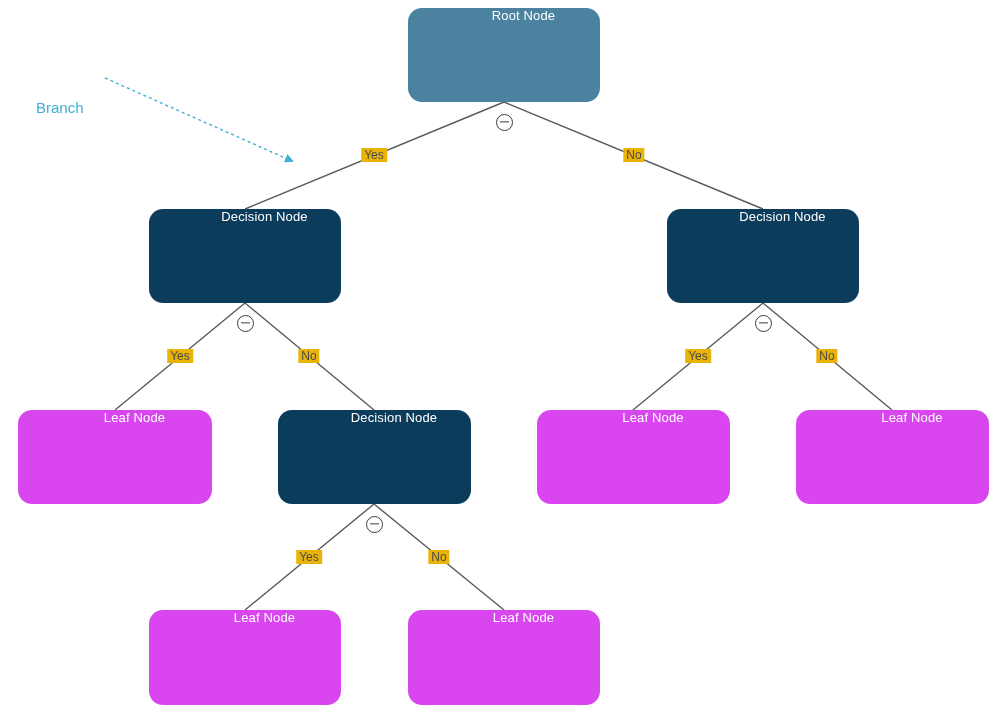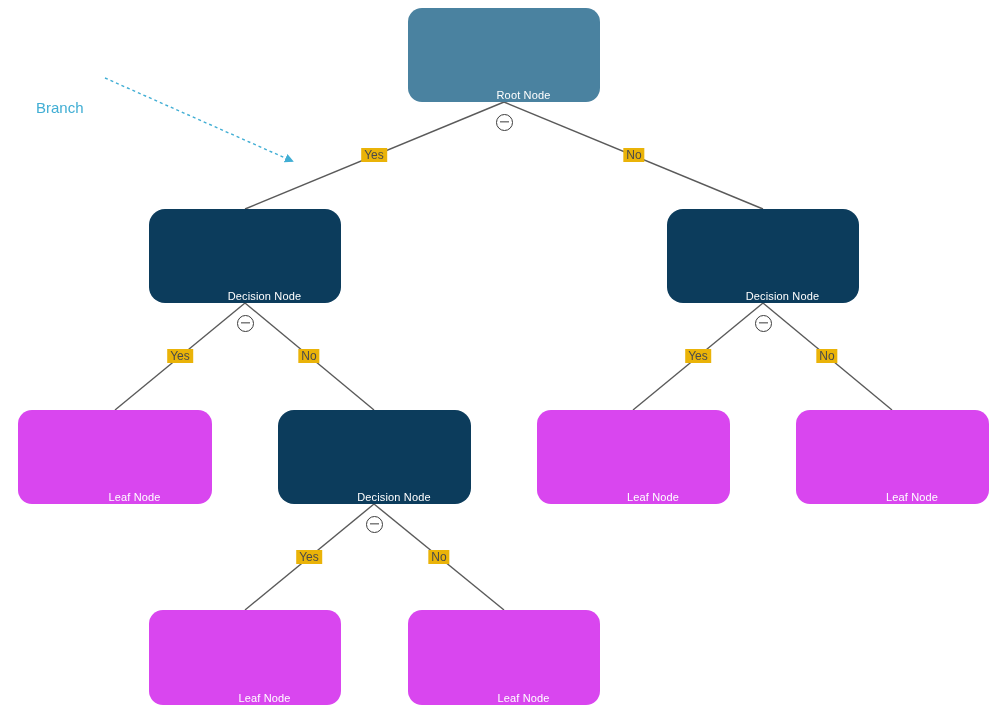--- a/index.html
+++ b/index.html
@@ -23,33 +23,33 @@
     left: 0;
     top: 0;
     width: 1000px;
     height: 718px;
   }
   .node {
     position: absolute;
     box-sizing: border-box;
     border-radius: 14px;
     display: flex;
-    align-items: flex-end;
+    align-items: flex-start;
     justify-content: center;
     color: #ffffff;
-    font-size: 11px;
+    font-size: 13px;
     font-family: "Liberation Sans", sans-serif;
     letter-spacing: 0.15px;
     text-align: center;
     line-height: 1.2;
     z-index: 3;
     padding-left: 39px;
   }
   .node-root   { background: #4a82a0; }
-  .node-decision { background: #0c3c5c; border-radius: 16px; }
+  .node-decision { background: #0c3c5c; }
   .node-leaf   { background: #d946ef; }
 
   .edge-label {
     position: absolute;
     font-size: 12px;
     color: #4a4a4a;
     font-family: "Liberation Sans", sans-serif;
     background: #eab308;
     padding: 0 3px;
     white-space: nowrap;

